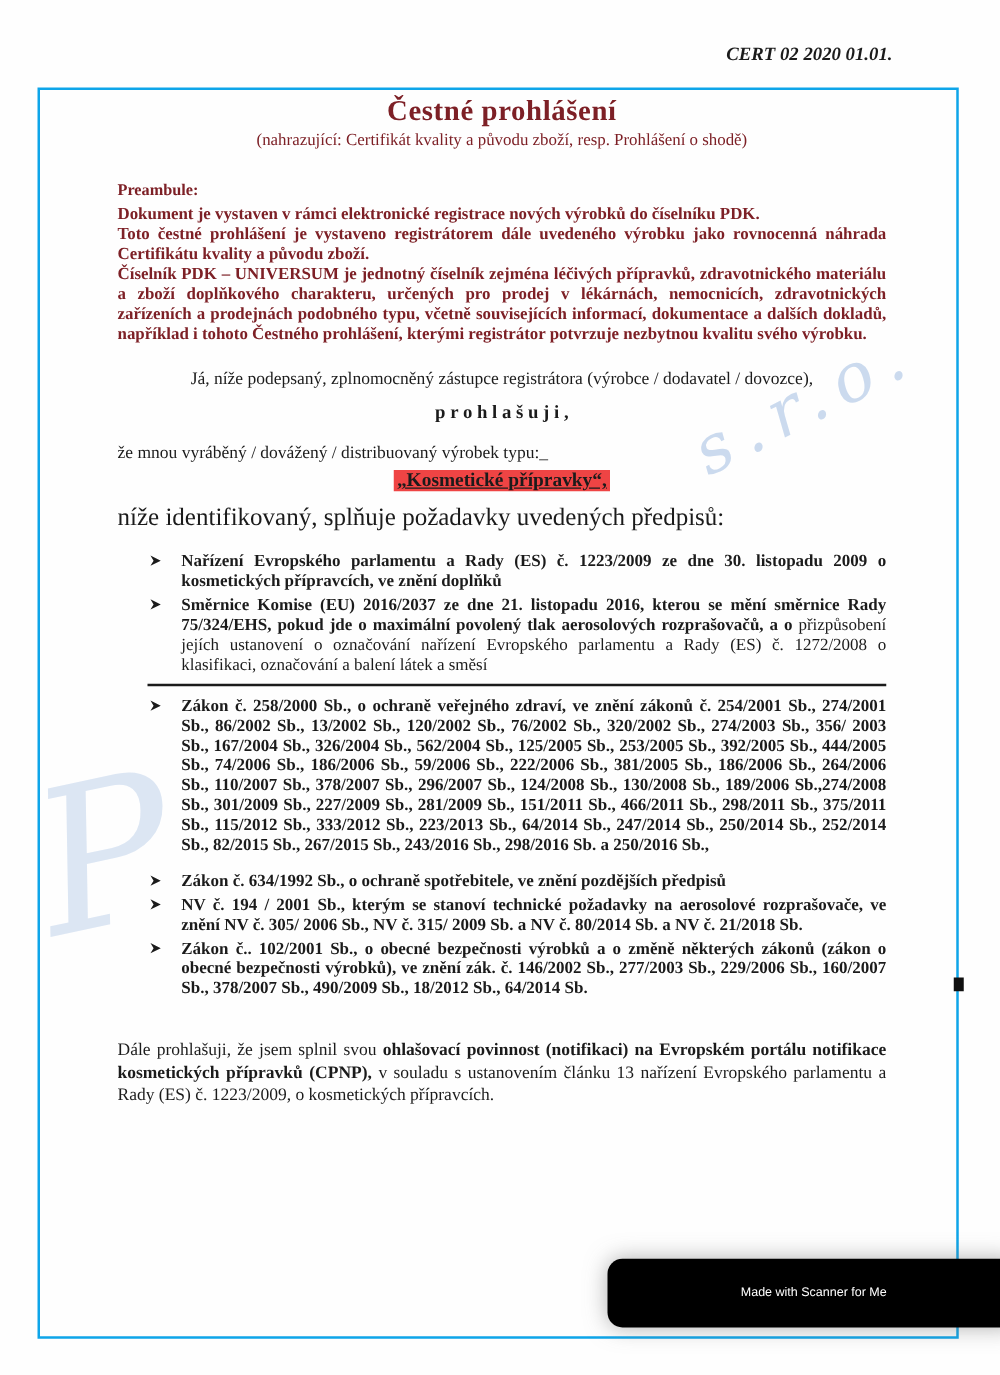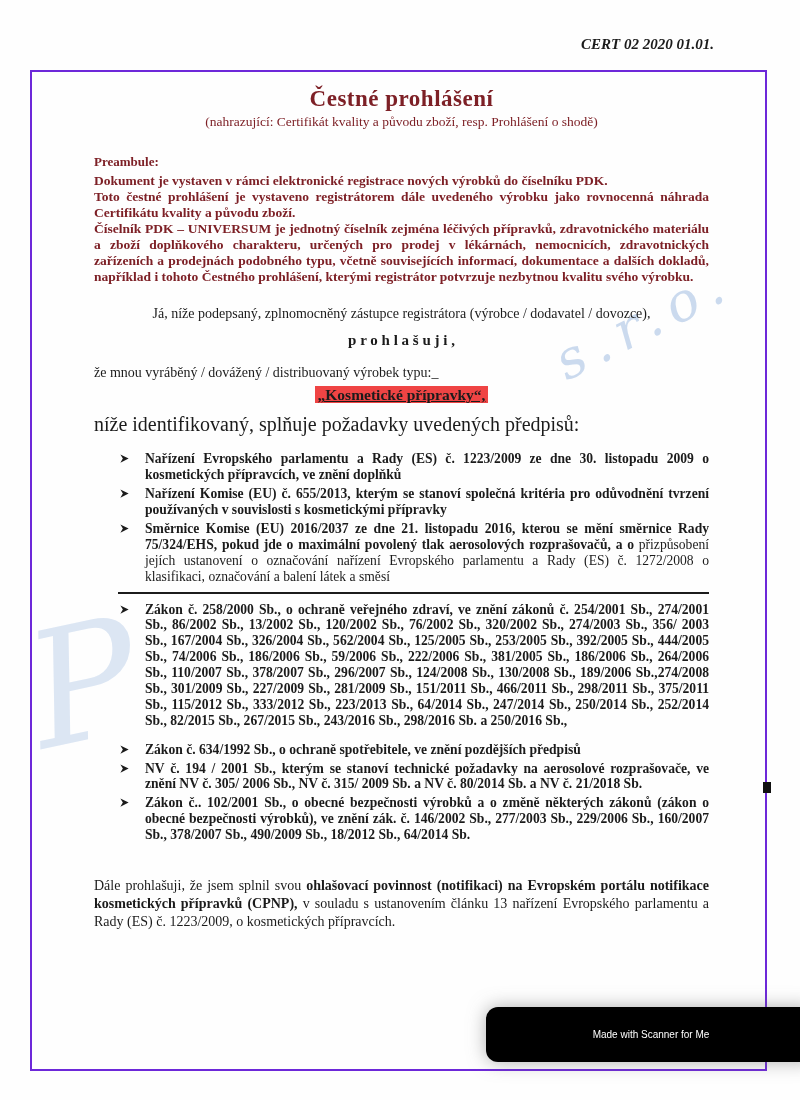--- a/index.html
+++ b/index.html
@@ -12,22 +12,22 @@
   .wm{position:absolute;color:#8fb0dc;pointer-events:none;
       font-family:"DejaVu Serif", serif;font-style:italic;z-index:1;}
   .wm-right{top:290px;left:548px;font-size:54px;letter-spacing:10px;
             transform:rotate(-27deg);opacity:.45;}
   .wm-left{top:590px;left:30px;font-size:160px;transform:rotate(-12deg);opacity:.30;}
 
   .doc-code{position:absolute;top:36px;right:86px;font-size:15px;
             font-weight:bold;font-style:italic;z-index:3;}
 
   .frame{position:absolute;top:70px;left:30px;width:737px;height:1001px;
-         border:2px solid #6d28d9;box-sizing:border-box;
-         padding:14px 56px 0 62px;z-index:2;}
+         border:2px solid #0ea5e9;box-sizing:border-box;
+         padding:4px 56px 0 62px;z-index:2;}
   .title{margin:0;text-align:center;color:#7d2026;font-size:23px;
          font-weight:bold;letter-spacing:.5px;}
   .subtitle{text-align:center;color:#7d2026;font-size:13.5px;
             font-weight:normal;margin-top:2px;}
 
   .preamble-heading{color:#7d2026;font-size:13px;font-weight:bold;
                     margin-top:24px;margin-bottom:3px;}
   .preamble p{margin:0;color:#7d2026;font-size:13.5px;font-weight:bold;
               line-height:1.18;text-align:justify;}
 
@@ -98,26 +98,20 @@
       <li class="reg-item">
         <span class="bullet"><svg width="11" height="11" viewBox="0 0 12 12">
               <path d="M1.5 1.5 L10.5 6 L1.5 10.5 L4.2 6 Z" fill="#1b1b1b"></path>
             </svg></span>
         <span class="bold">Nařízení Evropského parlamentu a Rady (ES) č. 1223/2009 ze dne 30. listopadu 2009 o kosmetických přípravcích, ve znění doplňků</span><span></span>
       </li>
       <li class="reg-item">
         <span class="bullet"><svg width="11" height="11" viewBox="0 0 12 12">
               <path d="M1.5 1.5 L10.5 6 L1.5 10.5 L4.2 6 Z" fill="#1b1b1b"></path>
             </svg></span>
-        <span class="bold">Nařízení Komise (EU) č. 655/2013, kterým se stanoví společná kritéria pro odůvodnění tvrzení používaných v souvislosti s kosmetickými přípravky</span><span></span>
-      </li>
-      <li class="reg-item">
-        <span class="bullet"><svg width="11" height="11" viewBox="0 0 12 12">
-              <path d="M1.5 1.5 L10.5 6 L1.5 10.5 L4.2 6 Z" fill="#1b1b1b"></path>
-            </svg></span>
         <span class="bold">Směrnice Komise (EU) 2016/2037 ze dne 21. listopadu 2016, kterou se mění směrnice Rady 75/324/EHS, pokud jde o maximální povolený tlak aerosolových rozprašovačů, a o </span><span>přizpůsobení jejích ustanovení o označování nařízení Evropského parlamentu a Rady (ES) č. 1272/2008 o klasifikaci, označování a balení látek a směsí</span>
       </li>
     </ul>
 
     <hr class="divider">
 
     <ul class="reg-list cz">
       <li class="reg-item">
         <span class="bullet"><svg width="11" height="11" viewBox="0 0 12 12">
               <path d="M1.5 1.5 L10.5 6 L1.5 10.5 L4.2 6 Z" fill="#1b1b1b"></path>

